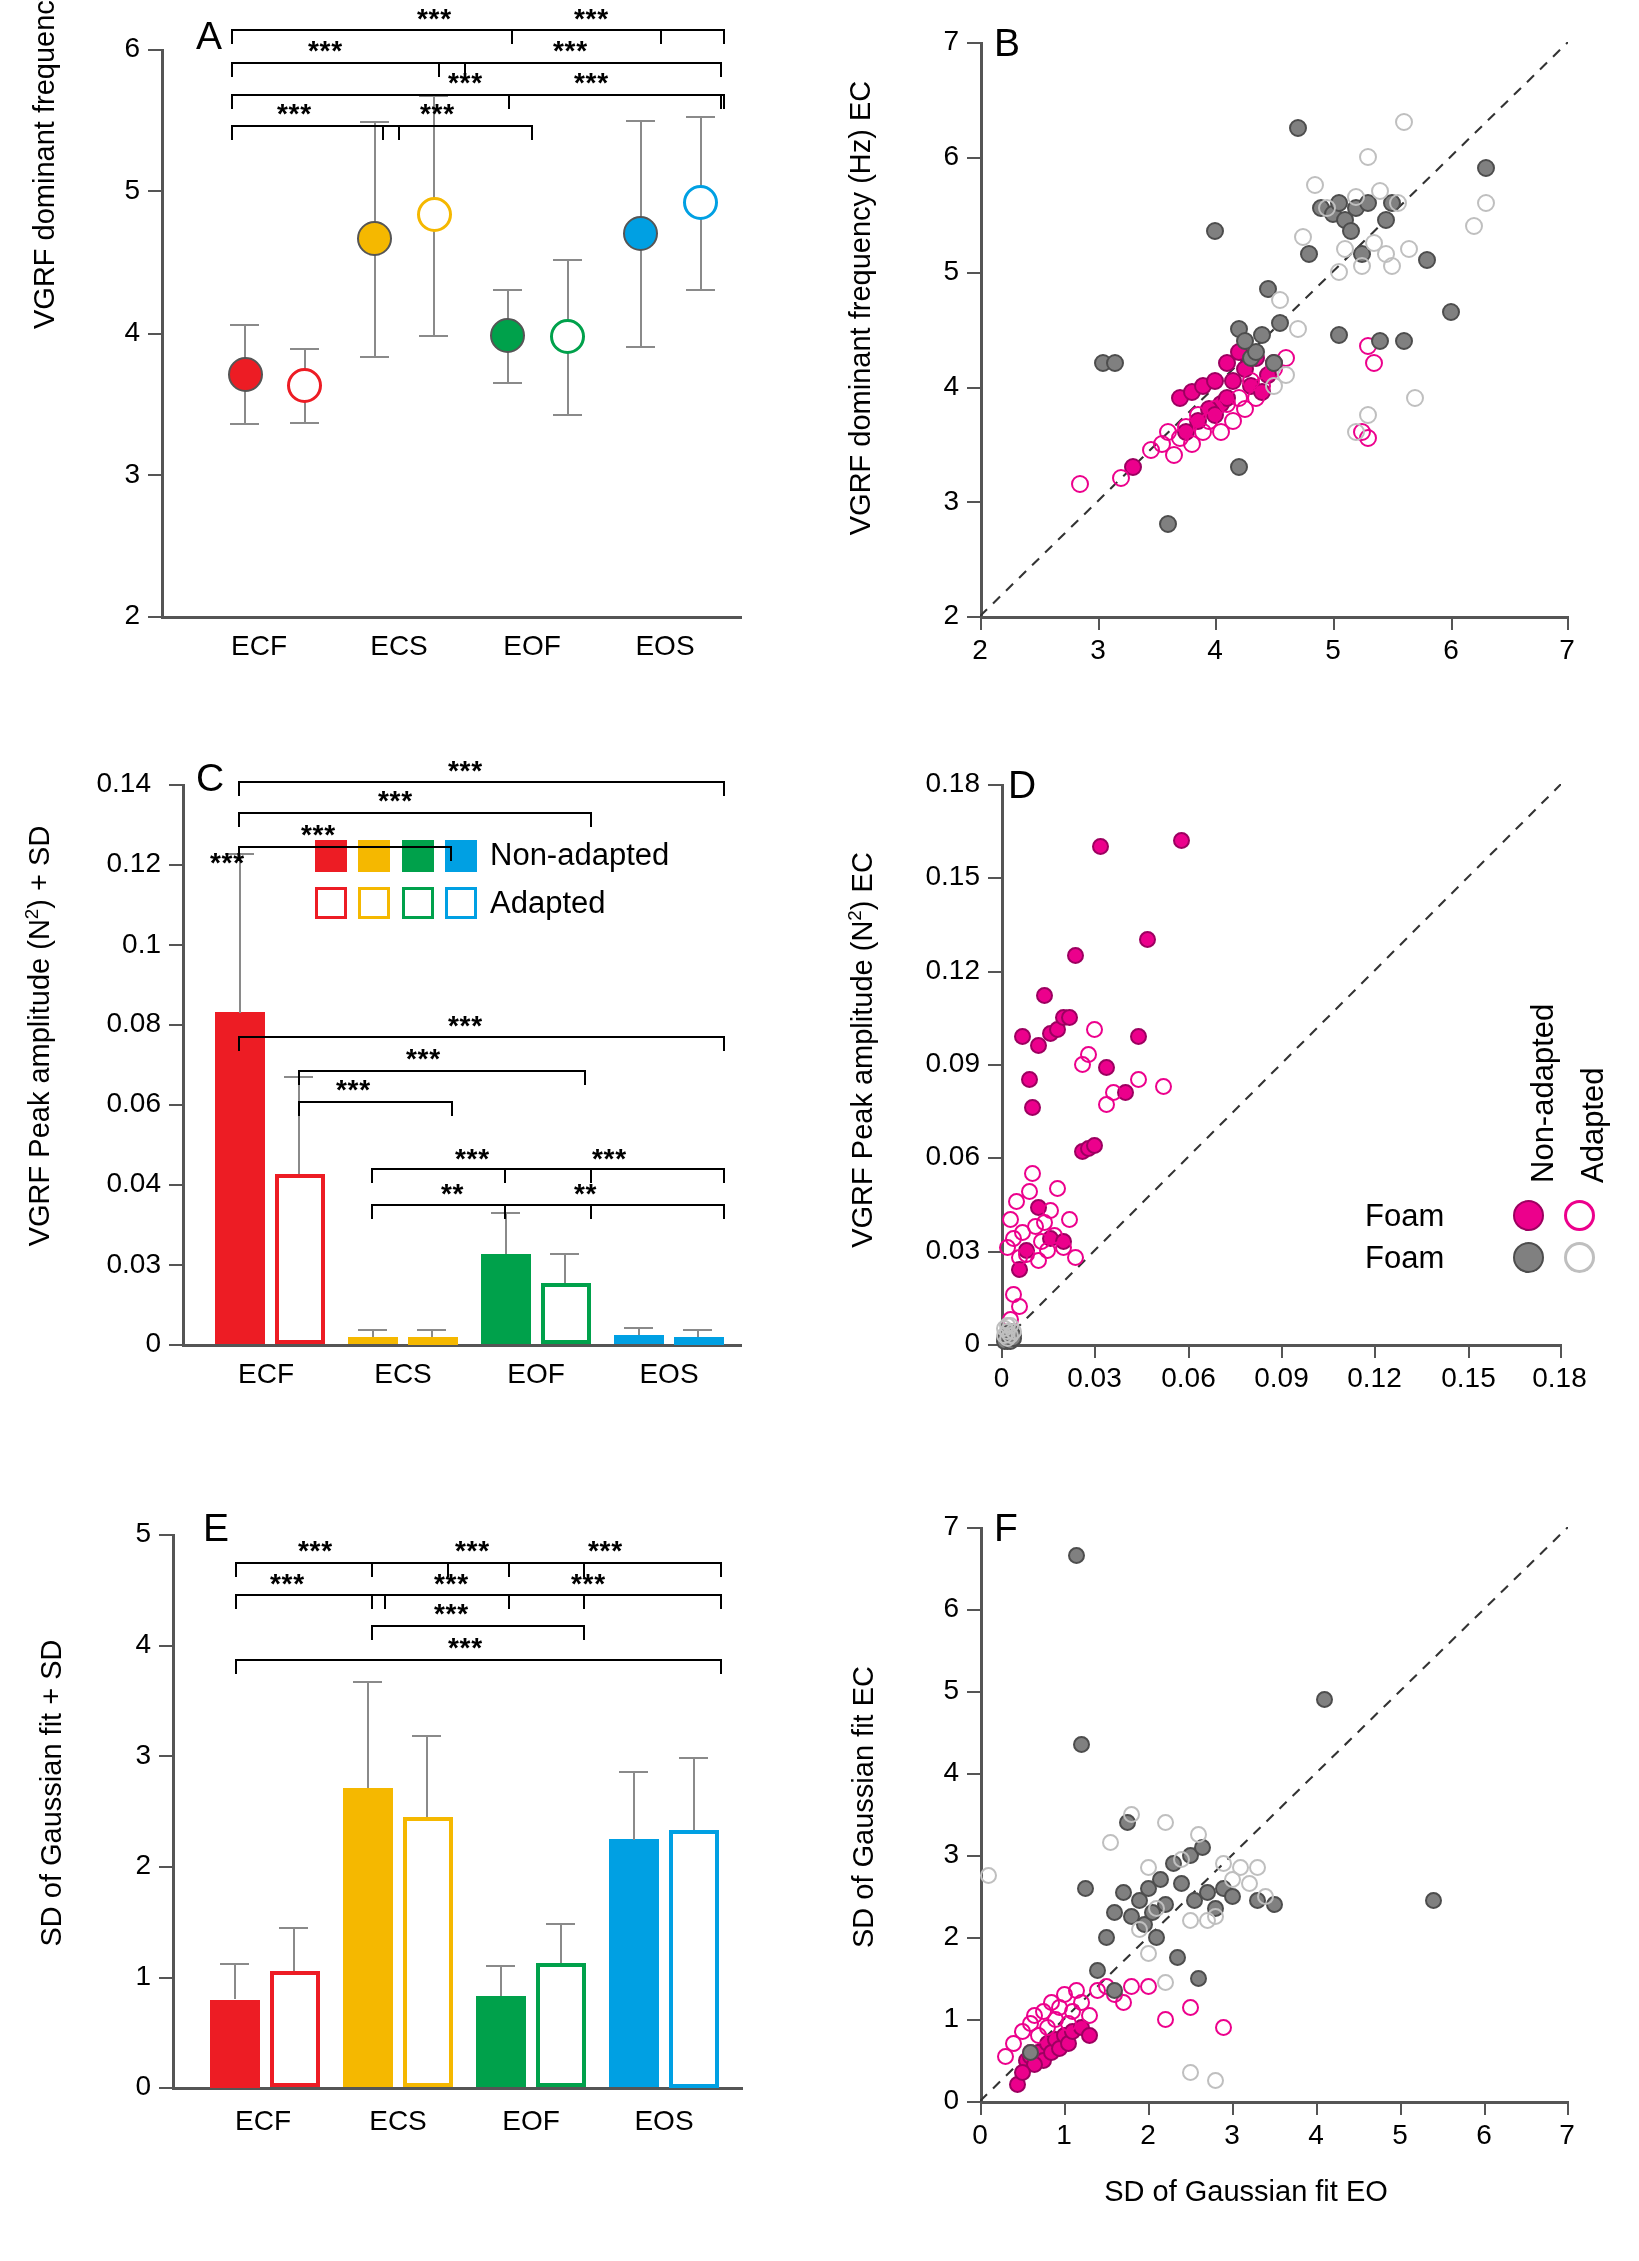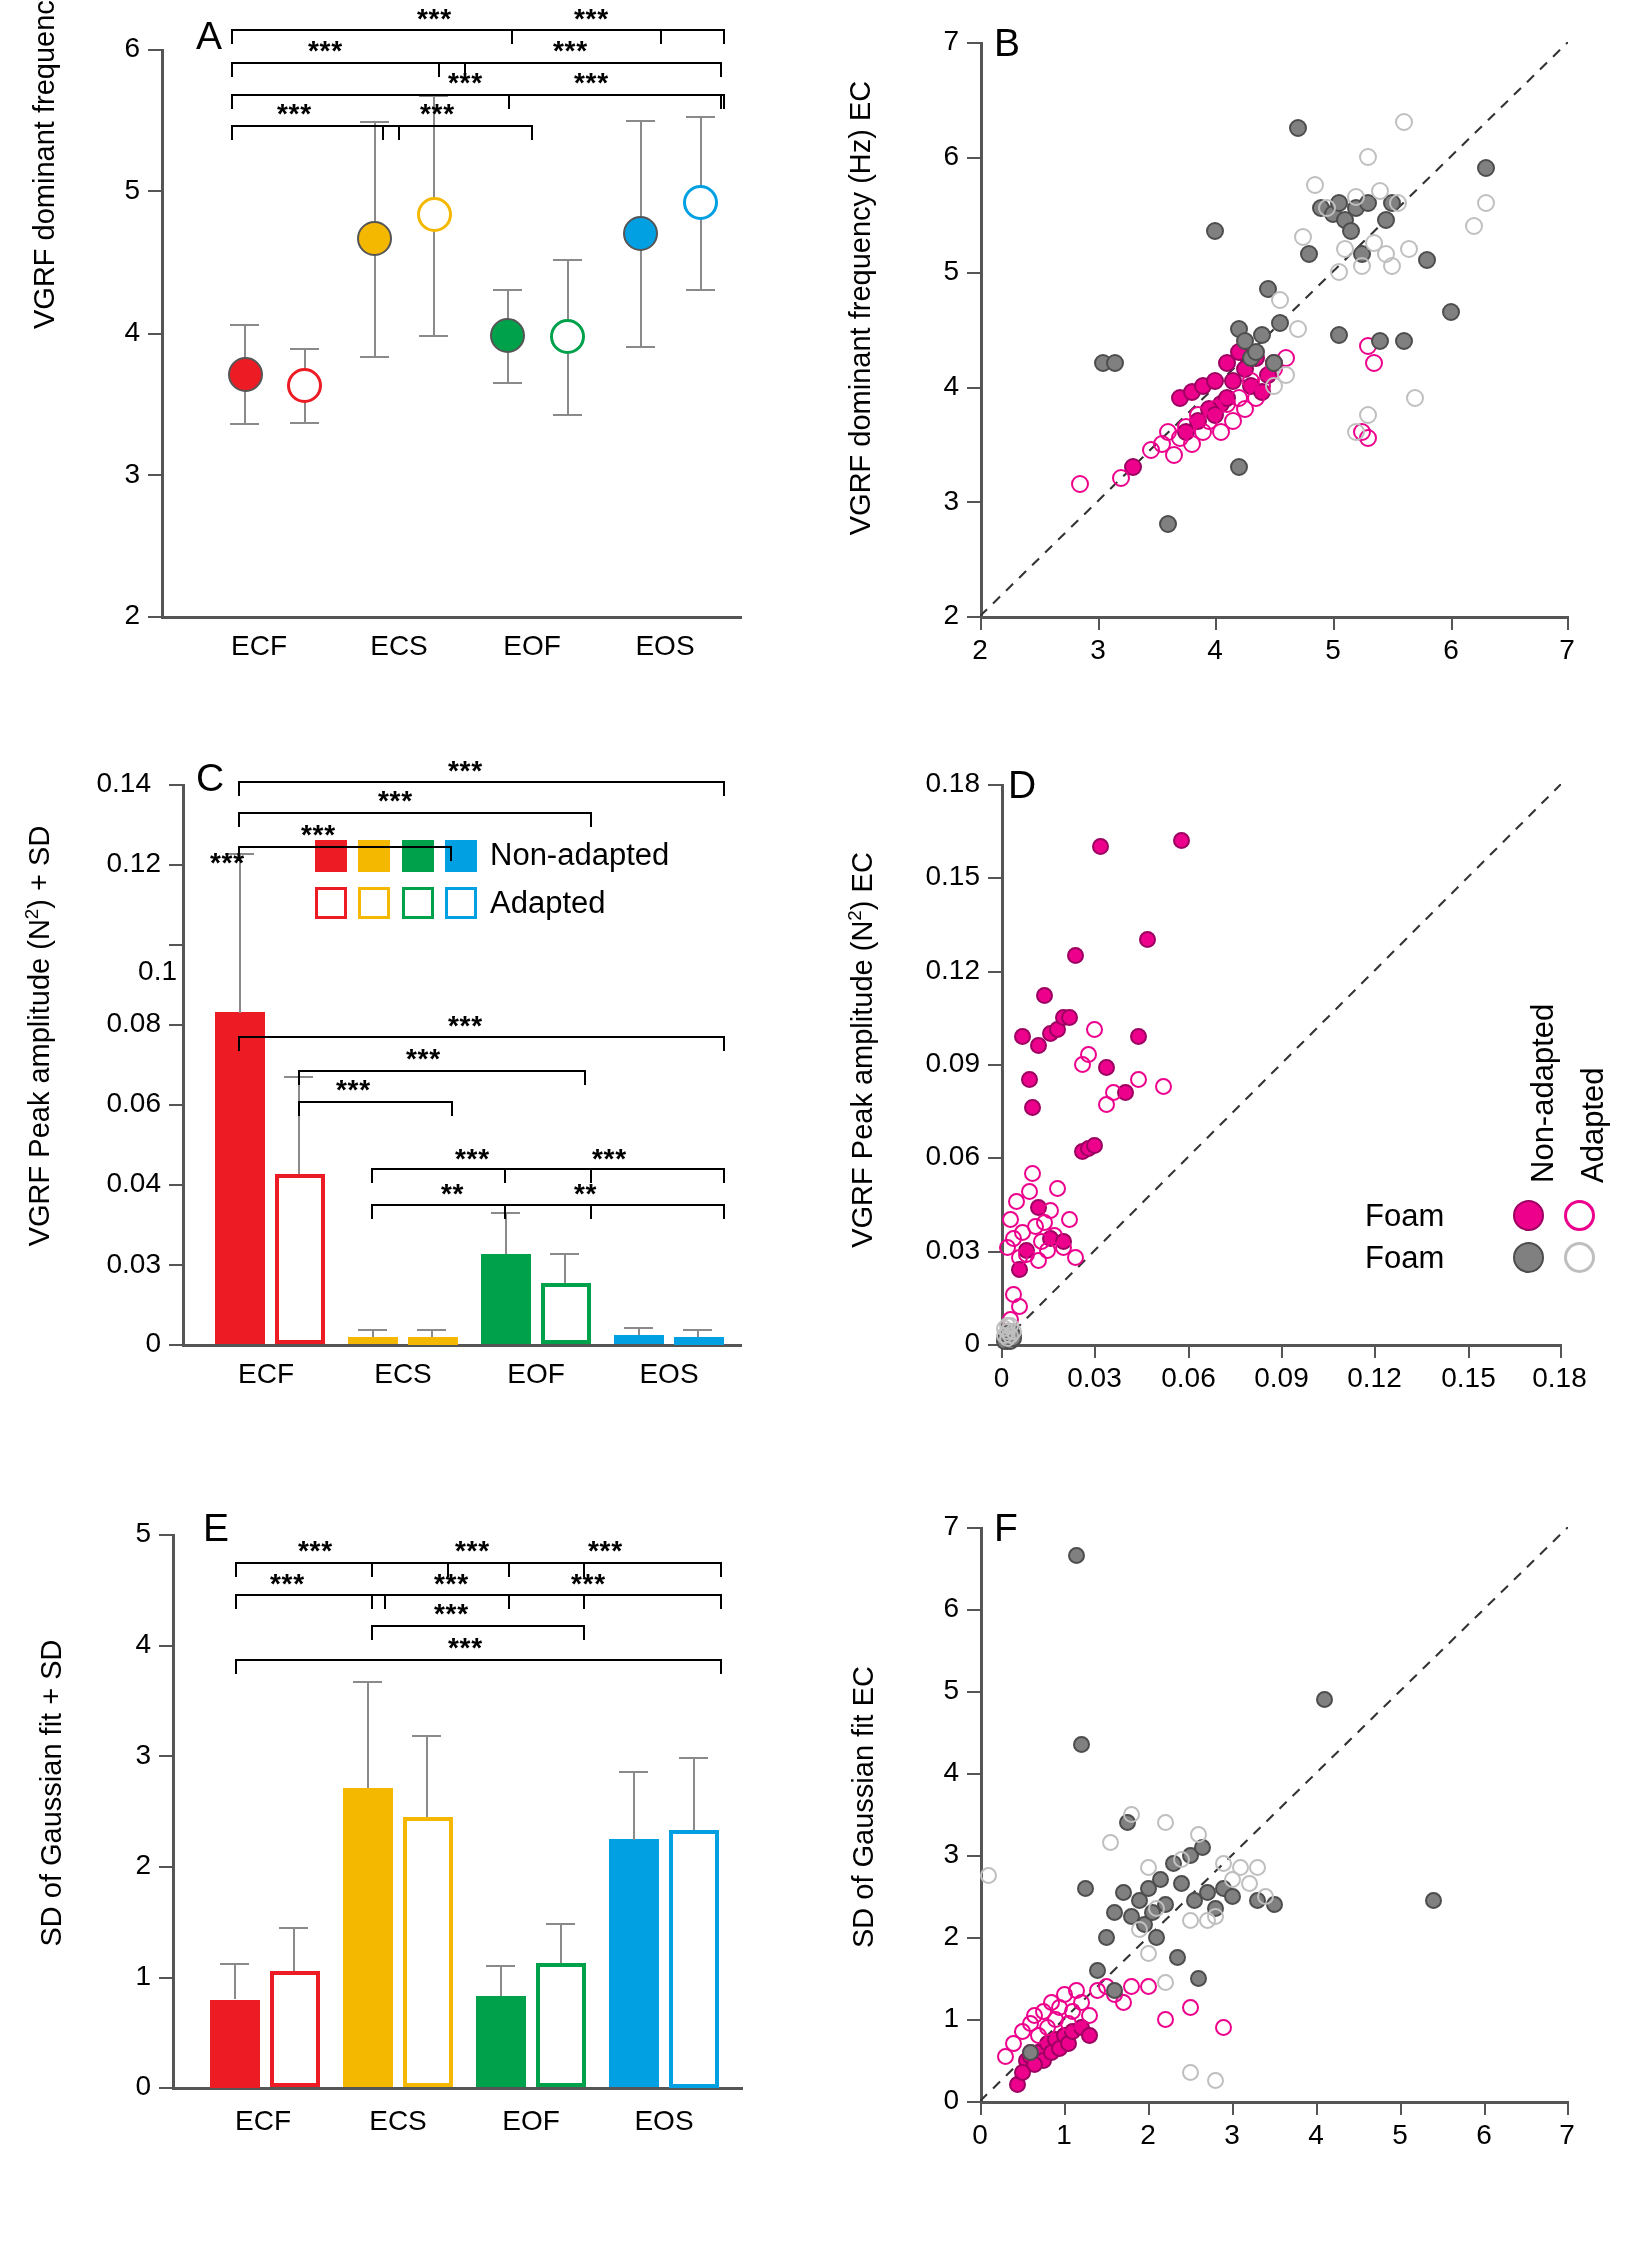--- a/index.html
+++ b/index.html
@@ -275,21 +275,21 @@
     <div class="tick" style="left:169px;top:42px;width:14px;height:2.1px;"></div>
     <div class="tick" style="left:169px;top:122px;width:14px;height:2.1px;"></div>
     <div class="tick" style="left:169px;top:202px;width:14px;height:2.1px;"></div>
     <div class="tick" style="left:169px;top:282px;width:14px;height:2.1px;"></div>
     <div class="tick" style="left:169px;top:362px;width:14px;height:2.1px;"></div>
     <div class="tick" style="left:169px;top:442px;width:14px;height:2.1px;"></div>
     <div class="tick" style="left:169px;top:522px;width:14px;height:2.1px;"></div>
     <div class="tick" style="left:169px;top:602px;width:14px;height:2.1px;"></div>
     <div class="ticklabel" style="left:32px;top:25px;width:119px;">0.14</div>
     <div class="ticklabel" style="left:42px;top:105px;width:119px;">0.12</div>
-    <div class="ticklabel" style="left:58px;top:186px;width:119px;margin-top:27px;">0.1</div>
+    <div class="ticklabel" style="left:42px;top:186px;width:119px;">0.1</div>
     <div class="ticklabel" style="left:42px;top:265px;width:119px;">0.08</div>
     <div class="ticklabel" style="left:42px;top:345px;width:119px;">0.06</div>
     <div class="ticklabel" style="left:42px;top:425px;width:119px;">0.04</div>
     <div class="ticklabel" style="left:42px;top:506px;width:119px;">0.03</div>
     <div class="ticklabel" style="left:42px;top:585px;width:119px;">0</div>
 
     <div class="ticklabel cx" style="left:203px;top:616px;width:126px;">ECF</div>
     <div class="ticklabel cx" style="left:340px;top:616px;width:126px;">ECS</div>
     <div class="ticklabel cx" style="left:473px;top:616px;width:126px;">EOF</div>
     <div class="ticklabel cx" style="left:606px;top:616px;width:126px;">EOS</div>
@@ -566,20 +566,21 @@
     <div class="sig" style="left:434px;top:113px;">***</div>
     <div class="bracket" style="left:508px;top:77px;width:210px;height:12.6px;"></div>
     <div class="sig" style="left:588px;top:50px;">***</div>
     <div class="bracket" style="left:508px;top:109px;width:210px;height:12.6px;"></div>
     <div class="sig" style="left:571px;top:83px;">***</div>
   </div>
 
   <div class="panel" id="pF" style="left:812px;top:1485px;width:826px;height:742px;">
     <div class="panelletter" style="left:182px;top:21px;">F</div>
     <div class="axistitle vert" style="left:35px;top:560px;width:476px;">SD of Gaussian fit EC</div>
+    <div class="axistitle" style="left:140px;top:690px;width:588px;">SD of Gaussian fit  EO</div>
 
     <div class="axisline" style="left:168px;top:42px;width:2.8px;height:574px;"></div>
     <div class="axisline" style="left:168px;top:616px;width:588px;height:2.8px;"></div>
 
     <div class="tick" style="left:155px;top:42px;width:14px;height:2.1px;"></div>
     <div class="tick" style="left:155px;top:124px;width:14px;height:2.1px;"></div>
     <div class="tick" style="left:155px;top:206px;width:14px;height:2.1px;"></div>
     <div class="tick" style="left:155px;top:288px;width:14px;height:2.1px;"></div>
     <div class="tick" style="left:155px;top:370px;width:14px;height:2.1px;"></div>
     <div class="tick" style="left:155px;top:452px;width:14px;height:2.1px;"></div>

